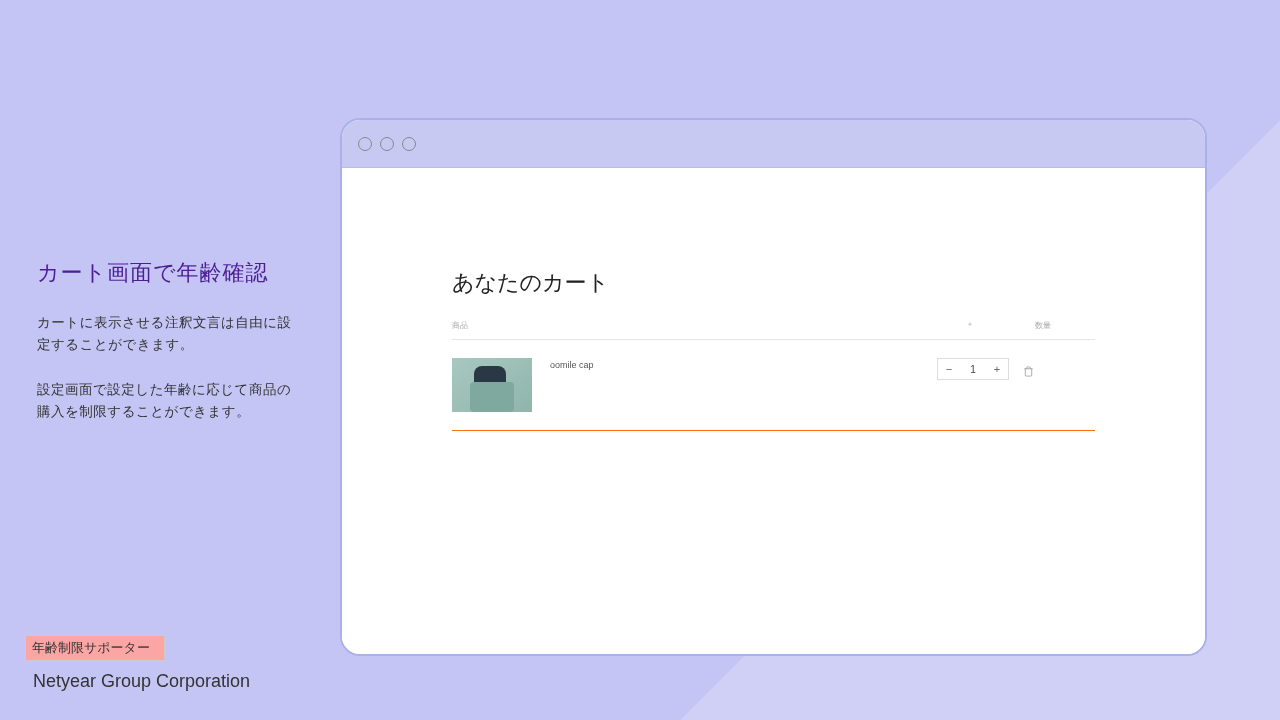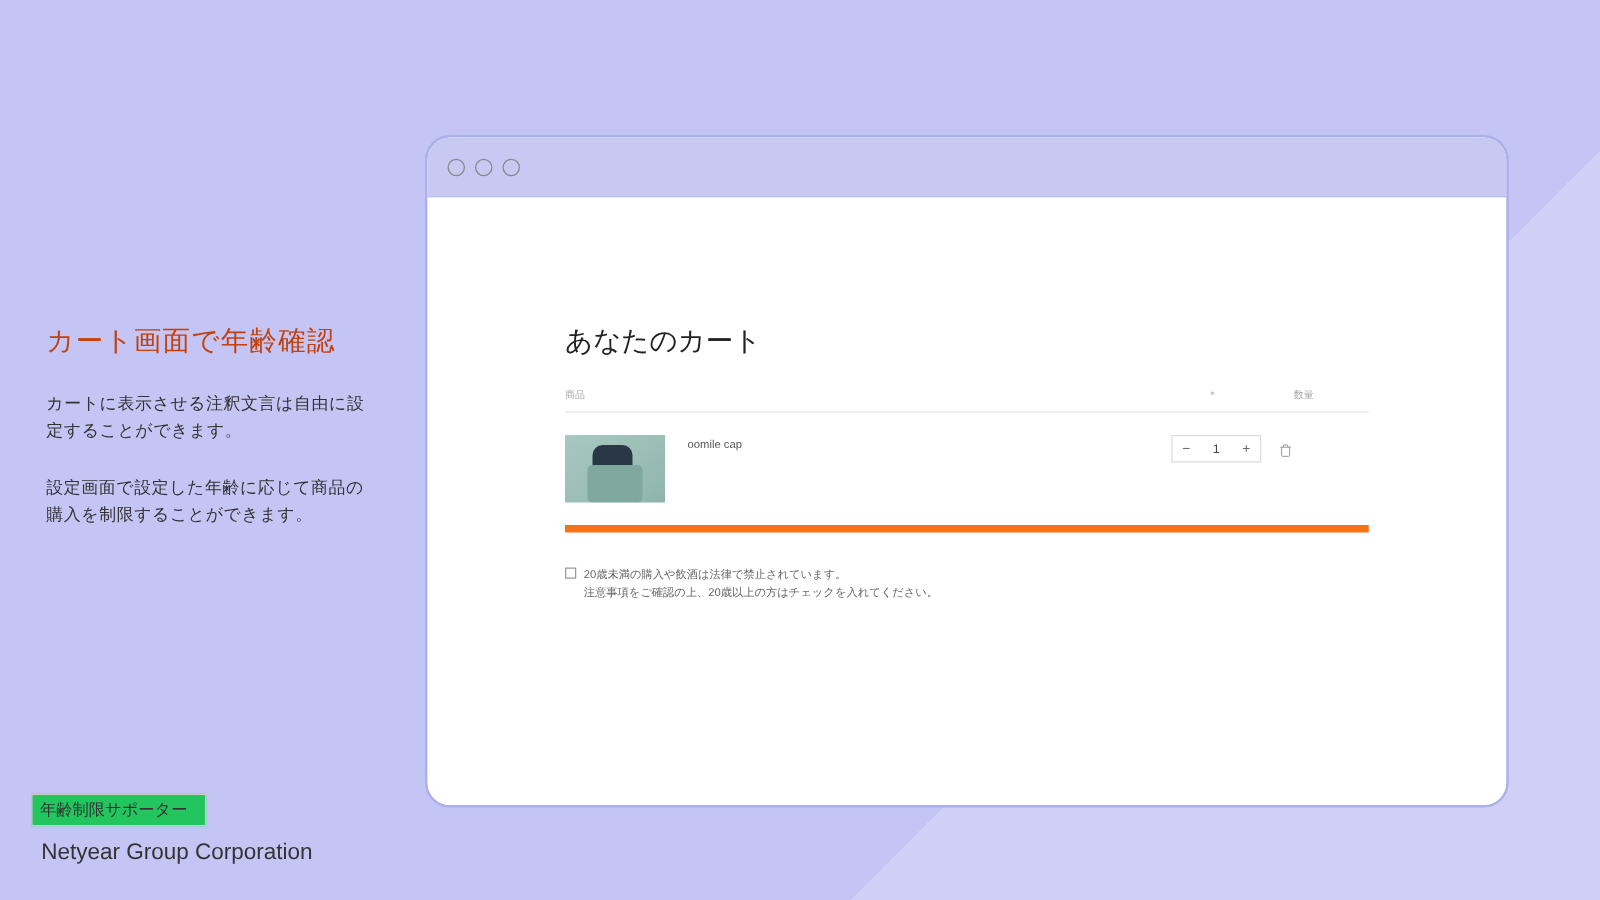--- a/index.html
+++ b/index.html
@@ -17,54 +17,54 @@
     }
     .left-panel {
       position: absolute;
       left: 37px;
       top: 258px;
       width: 260px;
     }
     .left-title {
       font-size: 22px;
       font-weight: 400;
-      color: #c2410c;
+      color: #4c1d95;
       margin-bottom: 24px;
       letter-spacing: 1px;
     }
     .left-desc {
       font-size: 13.5px;
       color: #333;
       line-height: 1.6;
       margin-bottom: 24px;
       letter-spacing: 0.5px;
     }
     .bottom-left {
       position: absolute;
       left: 25px;
       bottom: 28px;
     }
     .product-badge {
-      background: #22c55e;
+      background: #fca5a5;
       border: 1px solid #ccc;
       padding: 3px 14px 3px 6px;
       font-size: 13px;
       color: #333;
       display: inline-block;
       margin-bottom: 10px;
     }
     .company-name {
       font-size: 18px;
       color: #333;
       margin-left: 8px;
     }
     .browser-window {
       position: absolute;
       left: 340px;
-      top: 108px;
+      top: 118px;
       width: 867px;
       height: 538px;
       background: #fff;
       border: 2px solid #aab0e8;
       border-radius: 20px;
       overflow: hidden;
     }
     .browser-header {
       height: 48px;
       background: #c7c9f2;
@@ -103,21 +103,21 @@
       padding-bottom: 8px;
       border-bottom: 1px solid #e5e5e5;
     }
     .col-product { flex: 1; }
     .col-qty { width: 130px; text-align: center; }
     .col-total { width: 60px; text-align: left; }
     .cart-item-row {
       display: flex;
       align-items: flex-start;
       padding: 18px 0;
-      border-bottom: 6px solid #f97316;
+      border-bottom: 1px solid #f97316;
       justify-content: flex-end;
     }
     .item-image {
       width: 80px;
       height: 54px;
       background: linear-gradient(145deg, #a8c8c0 0%, #8fb5ab 100%);
       position: relative;
       overflow: hidden;
     }
     .item-image::before {
@@ -244,22 +244,15 @@
             <div class="qty-btn">+</div>
           </div>
           <div class="delete-btn">
             <svg viewBox="0 0 24 24" fill="none" stroke="currentColor" stroke-width="1.5">
               <path d="M3 6h18M8 6V4a2 2 0 012-2h4a2 2 0 012 2v2m3 0v14a2 2 0 01-2 2H7a2 2 0 01-2-2V6"></path>
             </svg>
           </div>
         </div>
         <div class="item-total"></div>
       </div>
-      <div class="age-notice">
-        <div class="age-checkbox"></div>
-        <div class="age-text">
-          <span>20歳未満の購入や飲酒は法律で禁止されています。</span><br>
-          <span>注意事項をご確認の上、20歳以上の方はチェックを入れてください。</span>
-        </div>
-      </div>
     </div>
   </div>
 </div>
 
 </body></html>

